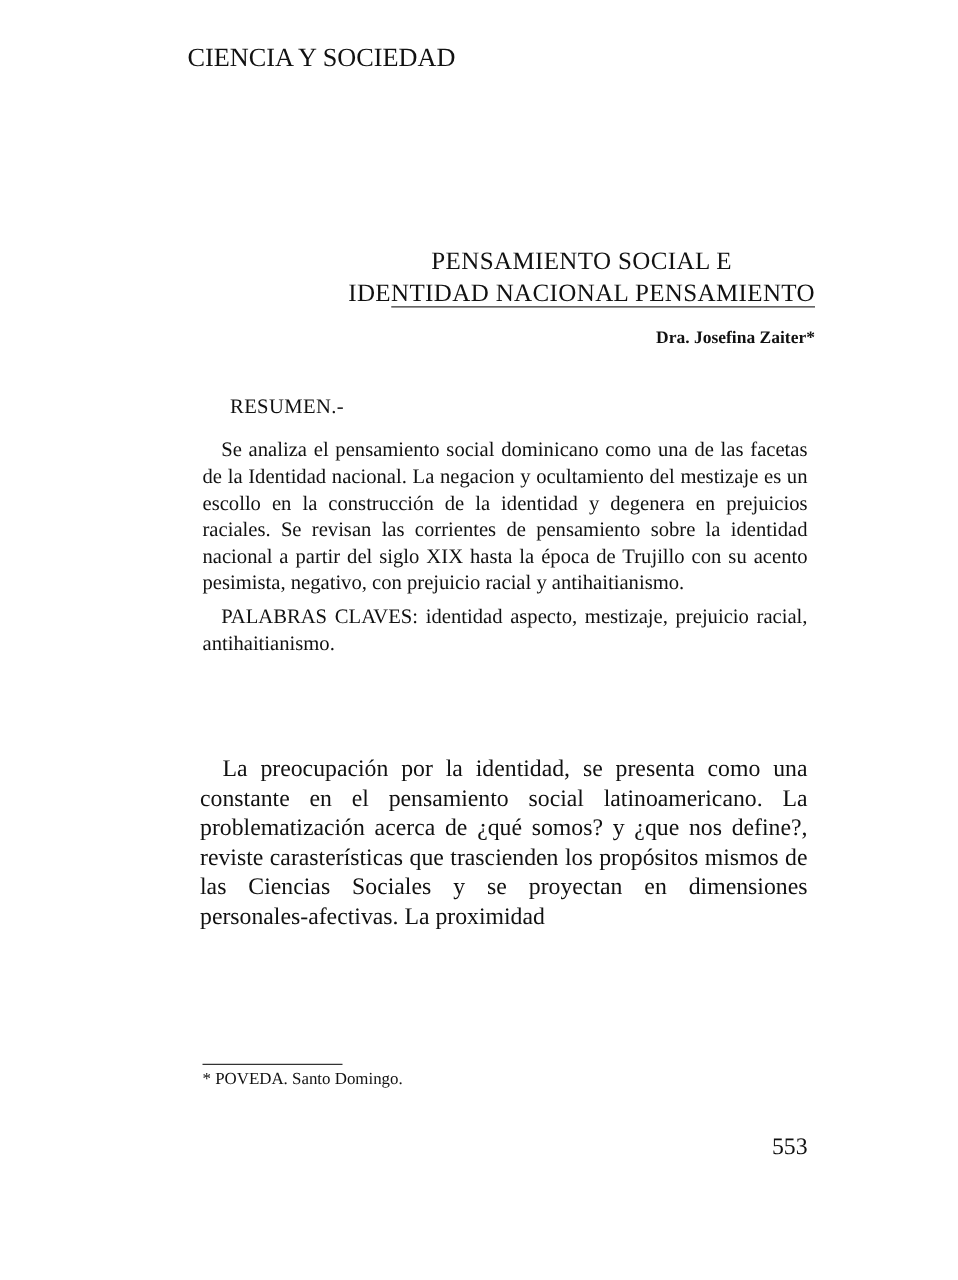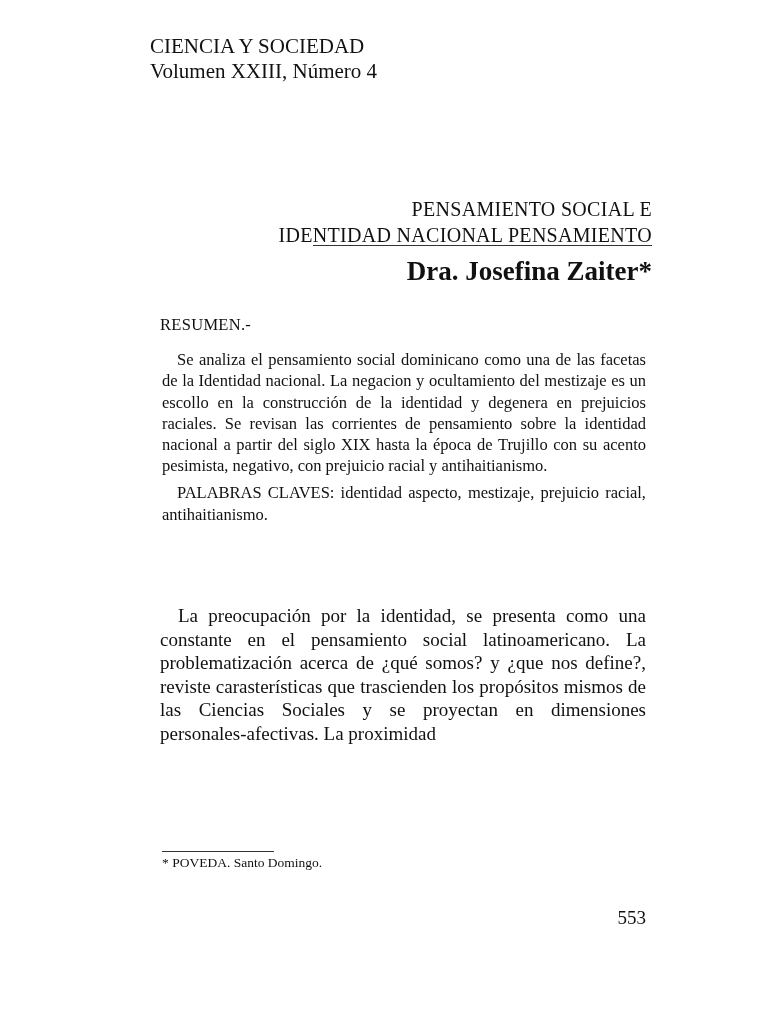--- a/index.html
+++ b/index.html
@@ -2,38 +2,37 @@
 <html><head>
   <meta charset="utf-8">
   <style>
     html, body { margin: 0; padding: 0; background: #ffffff; }
     body {
       width: 766px; height: 1024px; position: relative; overflow: hidden;
       font-family: "Liberation Serif", "DejaVu Serif", serif; color: #111;
     }
     .header { position: absolute; left: 150px; top: 34px; font-weight: normal; font-size: 21px; line-height: 25px; }
     .header div { white-space: nowrap; }
-    .title { position: absolute; right: 114px; top: 196px; text-align: right; font-size: 20px; line-height: 26px; letter-spacing: 0.3px; }
+    .title { position: absolute; right: 114px; top: 196px; text-align: center; font-size: 20px; line-height: 26px; letter-spacing: 0.3px; }
     .rule { position: absolute; left: 313px; top: 245px; width: 339px; height: 1px; background: #333; }
-    .author { position: absolute; right: 114px; top: 258px; font-weight: bold; font-size: 27px; line-height: 26px; }
+    .author { position: absolute; right: 114px; top: 258px; font-weight: bold; font-size: 14px; line-height: 26px; }
     .abstract { position: absolute; left: 160px; top: 314px; width: 486px; font-size: 16.5px; line-height: 21.2px; }
-    .abstract .label { margin-left: 0; margin-bottom: 14px; letter-spacing: 0.3px; }
+    .abstract .label { margin-left: 24px; margin-bottom: 14px; letter-spacing: 0.3px; }
     .abstract p { margin: 0 0 6px 2px; text-indent: 15px; text-align: justify; }
     .body-text { position: absolute; left: 160px; top: 604px; width: 486px; font-size: 19px; line-height: 23.6px; }
     .body-text p { margin: 0 0 10px 0; text-indent: 18px; text-align: justify; }
     .fn-rule { position: absolute; left: 162px; top: 851px; width: 112px; height: 1px; background: #333; }
     .footnote { position: absolute; left: 162px; top: 855px; font-size: 13.5px; line-height: 16px; text-align: center; }
     .page-number { position: absolute; right: 120px; top: 895px; font-size: 19px; margin-top: 12px; }
   </style>
 </head>
 <body>
 
 <div class="header">
   <div>CIENCIA Y SOCIEDAD</div>
-  <div>Volumen XXIII, Número 4</div>
 </div>
 
 <div class="title">
   <div>PENSAMIENTO SOCIAL E</div>
   <div>IDENTIDAD NACIONAL PENSAMIENTO</div>
 </div>
 
 <div class="rule"></div>
 
 <div class="author">Dra. Josefina Zaiter*</div>

